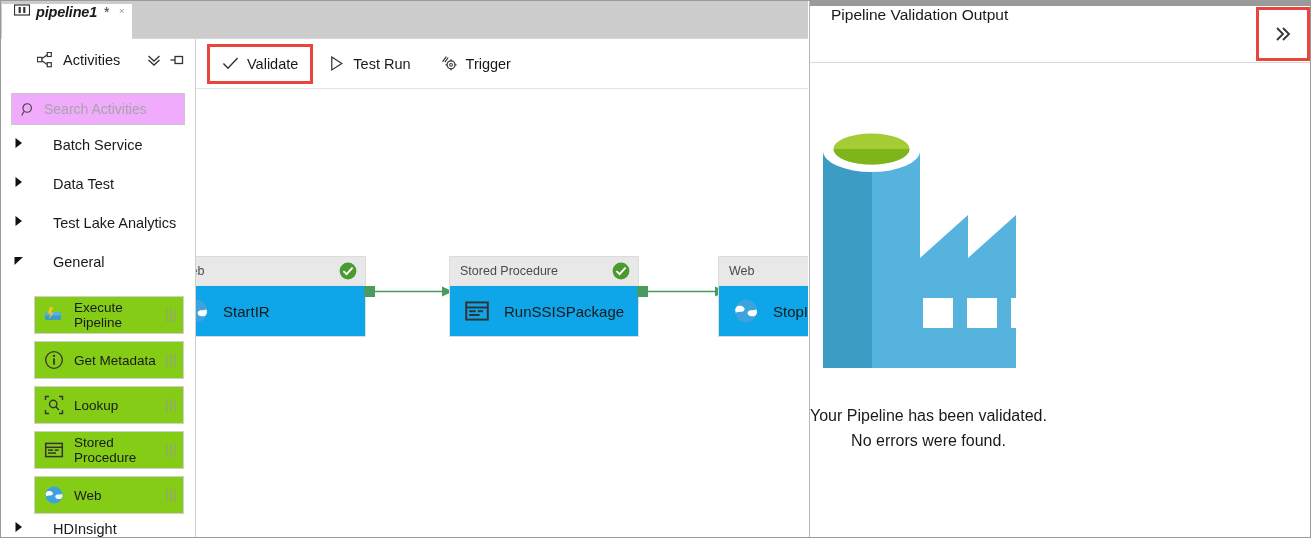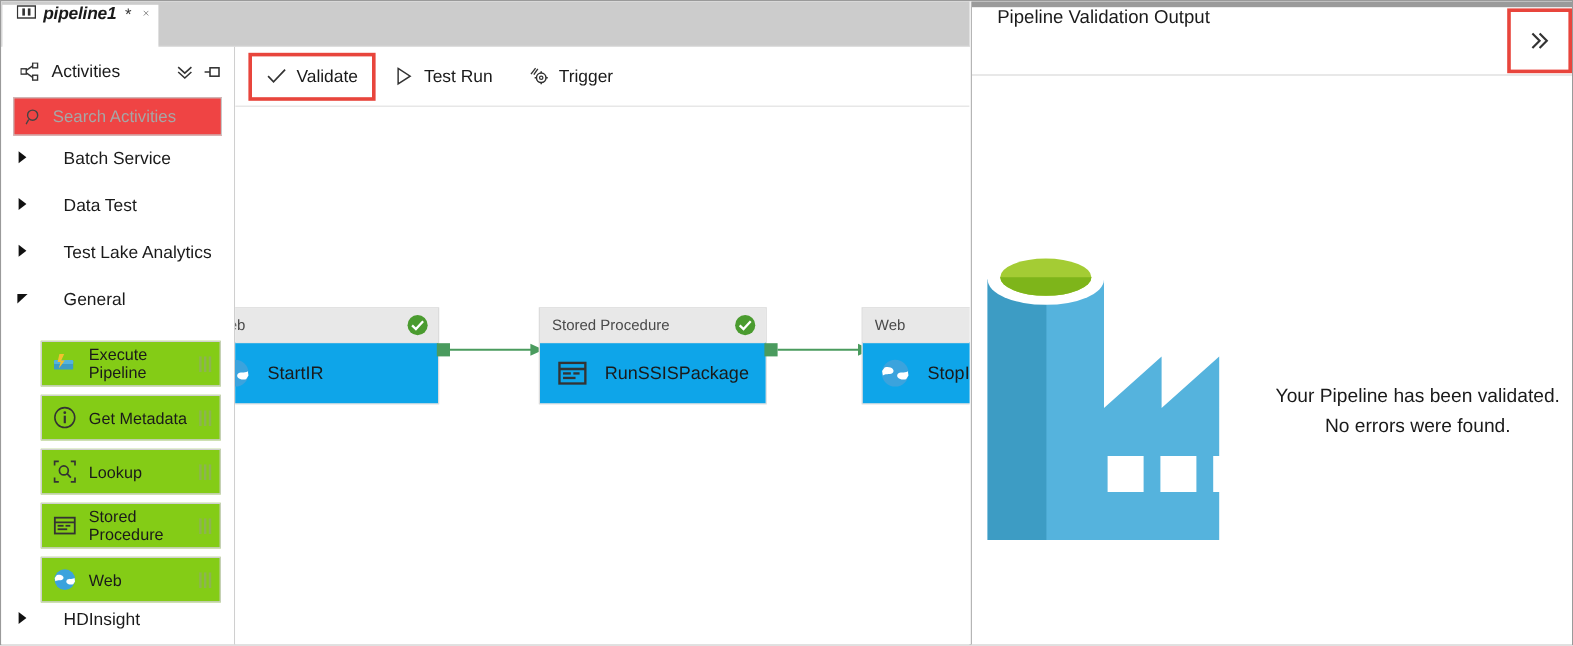--- a/index.html
+++ b/index.html
@@ -43,30 +43,30 @@
   
   .sidebar {
     position: absolute; left: 0; top: 38px;
     width: 195px; height: 499px;
     background: #ffffff;
     border-right: 1px solid #cfcfcf;
     overflow: hidden;
   }
   .act-header {
     height: 42px; display: flex; align-items: center;
-    padding: 0 10px 0 16px; gap: 10px;
+    padding: 0 10px 0 16px; gap: 10px; margin-left: 20px;
   }
   .act-header-title { font-size: 14.5px; color: #1a1a1a; flex: 1; }
   .act-hdr-icons { display: flex; align-items: center; gap: 7px; }
   .hdr-ico { width: 16px; height: 16px; cursor: pointer; display: block; }
 
   .search-wrap { padding: 0 10px; }
   .search-box {
-    height: 32px; border: 1px solid #c8c8c8; background: #ef4444;
-    display: flex; align-items: center; gap: 8px; padding: 0 9px;
+    height: 32px; border: 1px solid #c8c8c8; background: #f0abfc;
+    display: flex; align-items: center; gap: 8px; padding: 0 9px; margin-top: 12px;
   }
   .search-box input {
     border: 0; outline: 0; flex: 1; font-size: 14px;
     font-family: "Liberation Sans", sans-serif; color: #333;
     background: transparent;
   }
   .search-box input::placeholder { color: #a6a6a6; }
 
   .tree { margin-top: 12px; }
   .tree-group {
@@ -140,22 +140,22 @@
   .val-title { font-size: 15.5px; color: #1a1a1a; }
   .collapse-btn {
     position: absolute; right: 4px; top: 4px;
     width: 48px; height: 48px;
     display: flex; align-items: center; justify-content: center;
     cursor: pointer; background: #fff;
   }
   .chev { width: 18px; height: 16px; display: block; }
 
   .val-body {
-    height: 474px; display: flex; 
-    align-items: center; justify-content: flex-start; padding-top: 55px;
+    height: 474px; display: flex; flex-direction: column;
+    align-items: flex-start; justify-content: flex-start; padding-top: 55px;
   }
   .factory { width: 253px; height: 255px; display: block; }
   .val-msg {
     margin-top: 30px; text-align: center;
     font-size: 16px; line-height: 25px; color: #1a1a1a;
   }
 </style>
 </head>
 <body>
 

